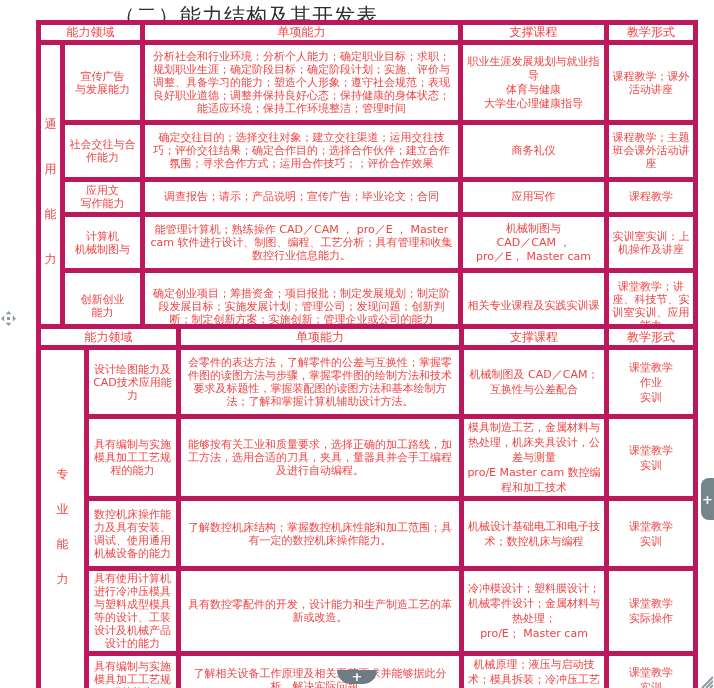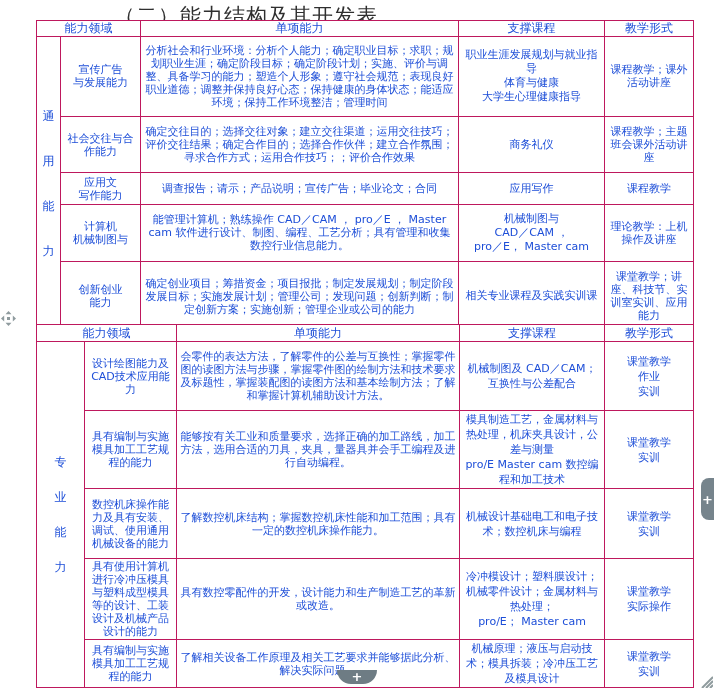--- a/index.html
+++ b/index.html
@@ -9,22 +9,22 @@
     color:#000;overflow:hidden;
   }
   .title{
     position:absolute;left:114px;top:2px;
     font-size:21px;color:#2f2f2f;letter-spacing:1px;white-space:nowrap;
   }
   table.t{
     position:absolute;border-collapse:collapse;table-layout:fixed;background:#fff;
   }
   table.t td{
-    border:1px solid #be185d;padding:1px 3px;text-align:center;vertical-align:middle;
-    font-size:11px;line-height:13px;color:#1d4ed8;overflow:hidden;
+    border:5px solid #be185d;padding:1px 3px;text-align:center;vertical-align:middle;
+    font-size:11px;line-height:13px;color:#ef4444;overflow:hidden;
   }
   .t1{left:36px;top:20px;width:657px;}
   .t2{left:36px;top:324px;width:657px;}
   tr.hdr td{font-size:12px;padding:0 2px;}
   td.abil{text-align:justify;text-align-last:center;}
   td.dom,td.crs,td.frm{white-space:pre-line;}
   .t1 td.crs{line-height:14px;}
   .t2 td{line-height:14px;}
   .t2 td.crs{line-height:15px;}
   .t2 td.frm{line-height:15px;}
@@ -100,21 +100,21 @@
     <td class="crs">应用写作</td>
     <td class="frm">课程教学</td>
   </tr>
   <tr style="height:54px">
     <td class="dom">计算机
 机械制图与</td>
     <td class="abil">能管理计算机；熟练操作 CAD／CAM ， pro／E ， Master cam 软件进行设计、制图、编程、工艺分析；具有管理和收集数控行业信息能力。</td>
     <td class="crs">机械制图与
 CAD／CAM ，
 pro／E， Master cam</td>
-    <td class="frm">理论教学：上机操作及讲座</td>
+    <td class="frm">实训室实训：上机操作及讲座</td>
   </tr>
   <tr style="height:67px">
     <td class="dom">创新创业
 能力</td>
     <td class="abil">确定创业项目；筹措资金；项目报批；制定发展规划；制定阶段发展目标；实施发展计划；管理公司；发现问题；创新判断；制定创新方案；实施创新；管理企业或公司的能力</td>
     <td class="crs">相关专业课程及实践实训课</td>
     <td class="frm">课堂教学；讲座、科技节、实训室实训、应用能力</td>
   </tr>
 </tbody>
   </table>

